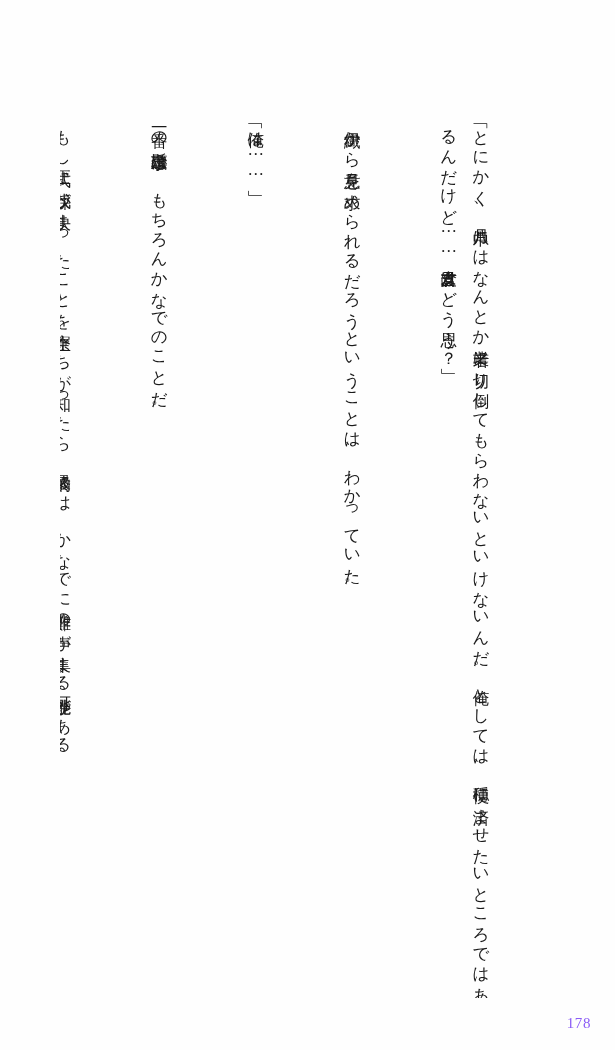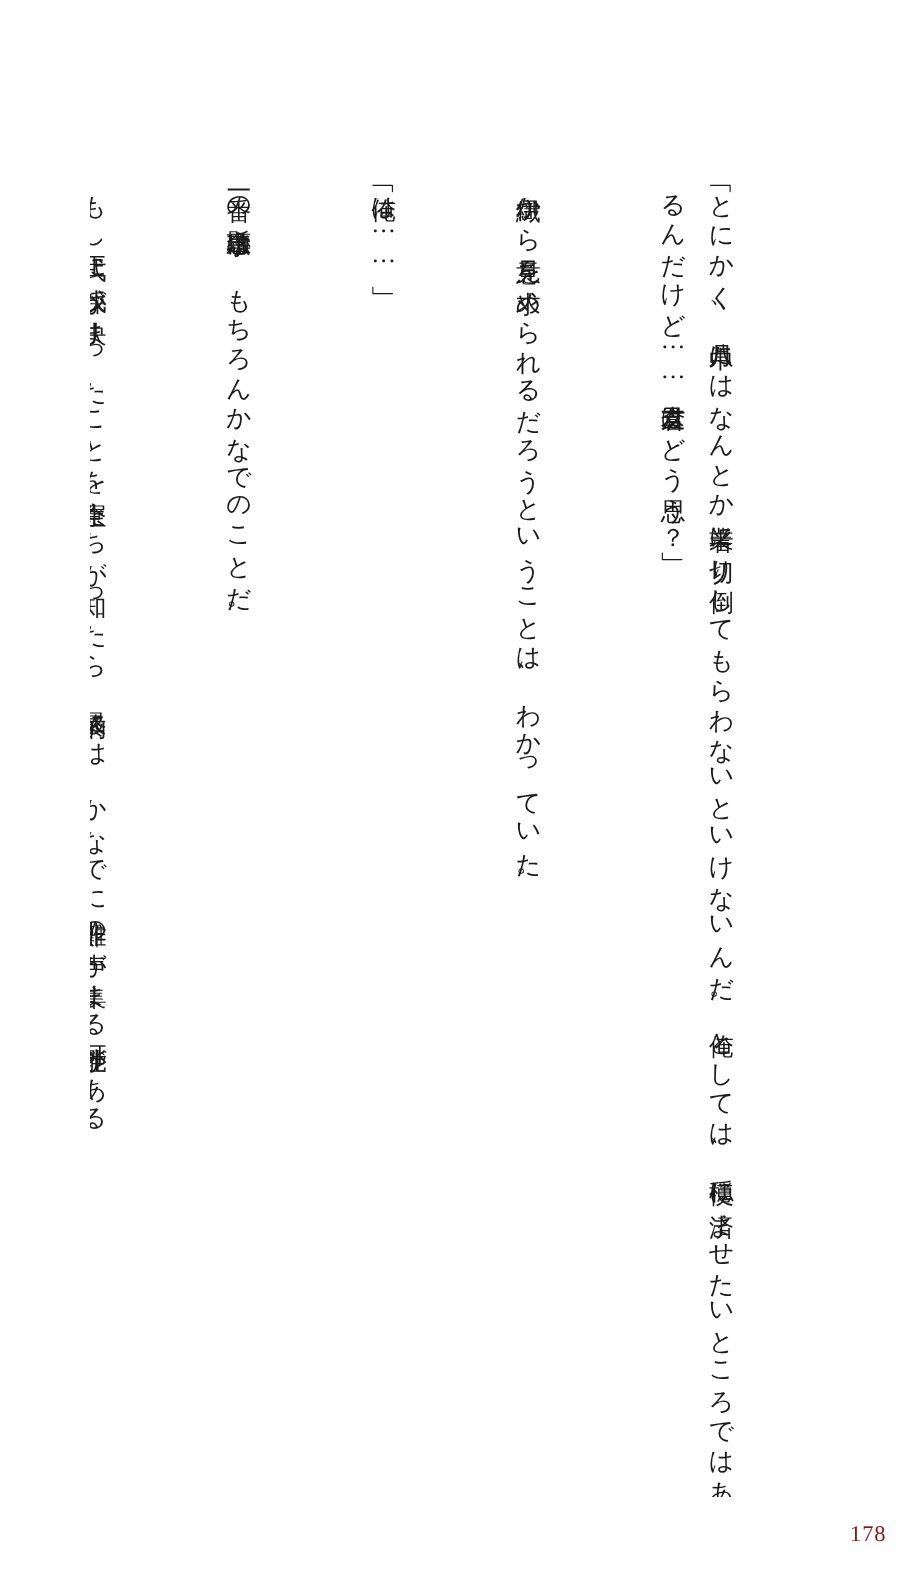--- a/index.html
+++ b/index.html
@@ -50,21 +50,21 @@
   .indent1 {
     padding-top: 16px;
   }
 
   #page-number {
     position: absolute;
     right: 24px;
     bottom: 18px;
     font-size: 15px;
     font-family: "Liberation Serif", "DejaVu Serif", serif;
-    color: #7f1d1d;
+    color: #8b5cf6;
     letter-spacing: 0.04em;
   }
 </style>
 </head>
 <body>
 
 <div id="page">
 
   <div id="text-block">
 

